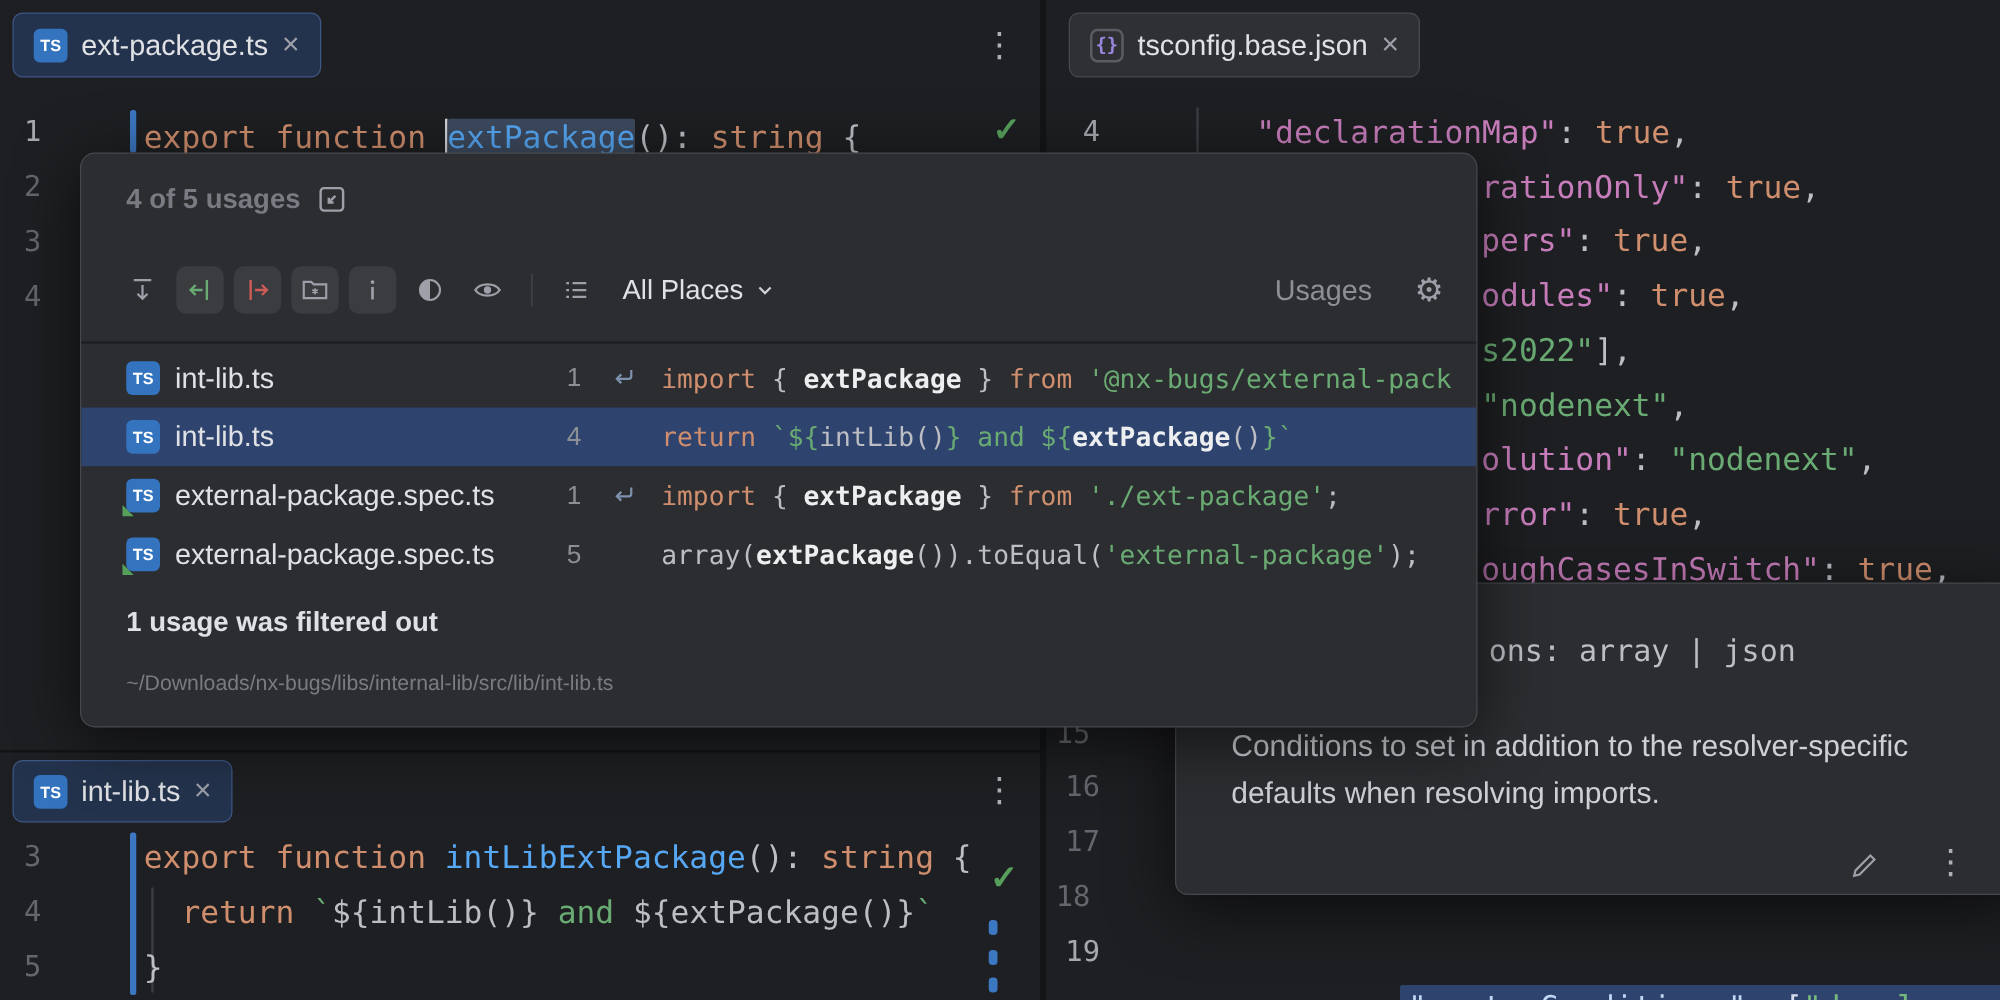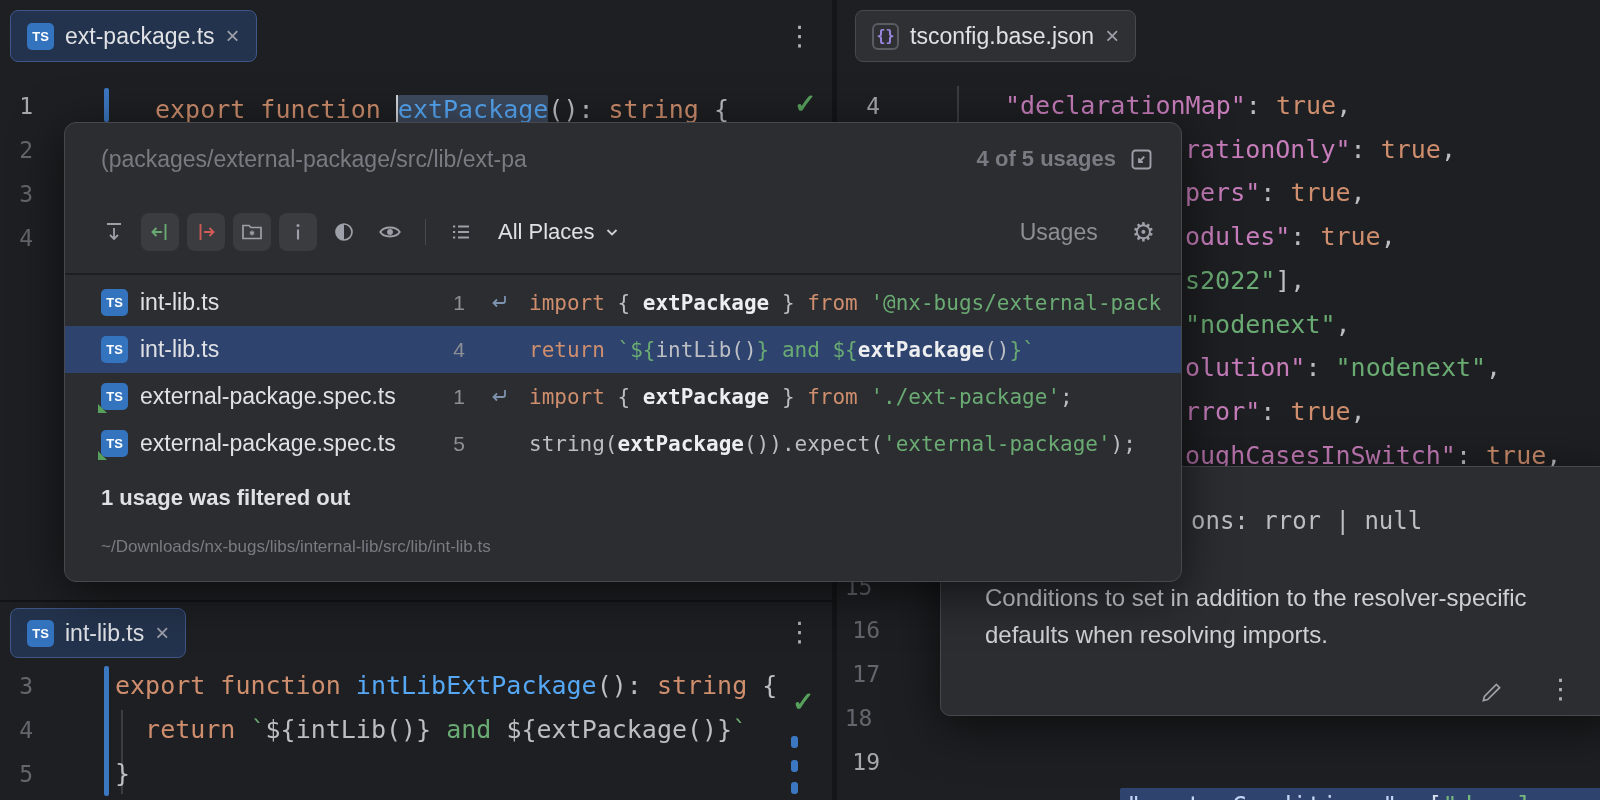--- a/index.html
+++ b/index.html
@@ -78,21 +78,21 @@
     </div>
     <div class="kebab" style="left:786px;top:22px;">⋮</div>
 
     <div class="gut cur" style="left:0;top:84px;">1</div>
     <div class="gut" style="left:0;top:128px;">2</div>
     <div class="gut" style="left:0;top:172px;">3</div>
     <div class="gut" style="left:0;top:216px;">4</div>
 
     <div class="vcsbar" style="left:104px;top:88px;height:34px;"></div>
 
-    <div class="cline" style="left:115px;top:88px;margin-left:40px;"><span class="tok kw">export function </span><span class="tok caret"></span><span class="tok fn hl">extPackage</span><span class="tok txt">(): </span><span class="tok kw">string</span><span class="tok txt"> {</span></div>
+    <div class="cline" style="left:115px;top:88px;"><span class="tok kw">export function </span><span class="tok caret"></span><span class="tok fn hl">extPackage</span><span class="tok txt">(): </span><span class="tok kw">string</span><span class="tok txt"> {</span></div>
 
     <div class="check" style="left:794px;top:82px;">✓</div>
   </div>
 
   <div class="abs" style="left:0;top:600px;width:832px;height:200px;border-top:2px solid #131415;box-sizing:border-box;">
 
     <div class="tab focused" style="left:10px;top:6px;height:50px;">
       <span class="ficon ts">
           <span>TS</span>
         </span>
@@ -149,34 +149,33 @@
     <div class="rgut" style="top:652px;">17</div>
     <div class="rgut" style="top:696px;text-align:center;">18</div>
     <div class="rgut cur" style="top:740px;">19</div>
 
     <div class="cline" style="left:193px;top:740px;">
       <span class="sel-line"><span class="tok selkey">"customConditions"</span><span class="tok seltxt">: [</span><span class="tok selstr">"development"</span></span>
     </div>
   </div>
 
   <div class="popup" style="left:940px;top:466px;width:680px;height:250px;border-radius:10px;z-index:20;">
-    <div class="doc-sig">ons: rror | null</div>
+    <div class="doc-sig">ons: array | json</div>
     <div class="doc-desc">Conditions to set in addition to the resolver-specific defaults when resolving imports.</div>
     <div class="pencil">
       <svg width="26" height="26" viewBox="0 0 24 24">
           <path d="M4 20l1-4L16 5l3 3L8 19l-4 1z" stroke="#9da0a8" fill="none" stroke-width="1.6"></path>
         </svg>
     </div>
     <div class="kebab" style="left:606px;top:208px;">⋮</div>
   </div>
 
   <div class="popup" style="left:64px;top:122px;width:1118px;height:460px;z-index:30;">
 
     <div class="u-header">
-      <span class="u-sub">(packages/external-package/src/lib/ext-pa</span>
       <span class="u-count">4 of 5 usages</span>
       <span>
         <svg width="27" height="27" viewBox="0 0 24 24">
             <rect x="4" y="4" width="16" height="16" rx="2.5" stroke="#9da0a8" fill="none" stroke-width="1.7"></rect>
             <path d="M14.5 9.5L9.8 14.2M9.8 10.8v3.4h3.4" stroke="#9da0a8" fill="none" stroke-width="1.7"></path>
           </svg>
       </span>
     </div>
 
     <div class="u-toolbar">
@@ -283,21 +282,21 @@
       </div>
 
       <div class="urow">
         <span class="ficon ts">
             <span>TS</span>
             <span class="spec-mark"></span>
           </span>
         <span class="uname">external-package.spec.ts</span>
         <span class="unum">5</span>
         <span class="uimp"></span>
-        <span class="ucode"><span class="tok txt">string(</span><span class="tok em">extPackage</span><span class="tok txt">()).expect(</span><span class="tok str">'external-package'</span><span class="tok txt">);</span></span>
+        <span class="ucode"><span class="tok txt">array(</span><span class="tok em">extPackage</span><span class="tok txt">()).toEqual(</span><span class="tok str">'external-package'</span><span class="tok txt">);</span></span>
       </div>
 
     </div>
 
     <div class="u-note">1 usage was filtered out</div>
     <div class="u-footer">~/Downloads/nx-bugs/libs/internal-lib/src/lib/int-lib.ts</div>
   </div>
 
 </div>
 

